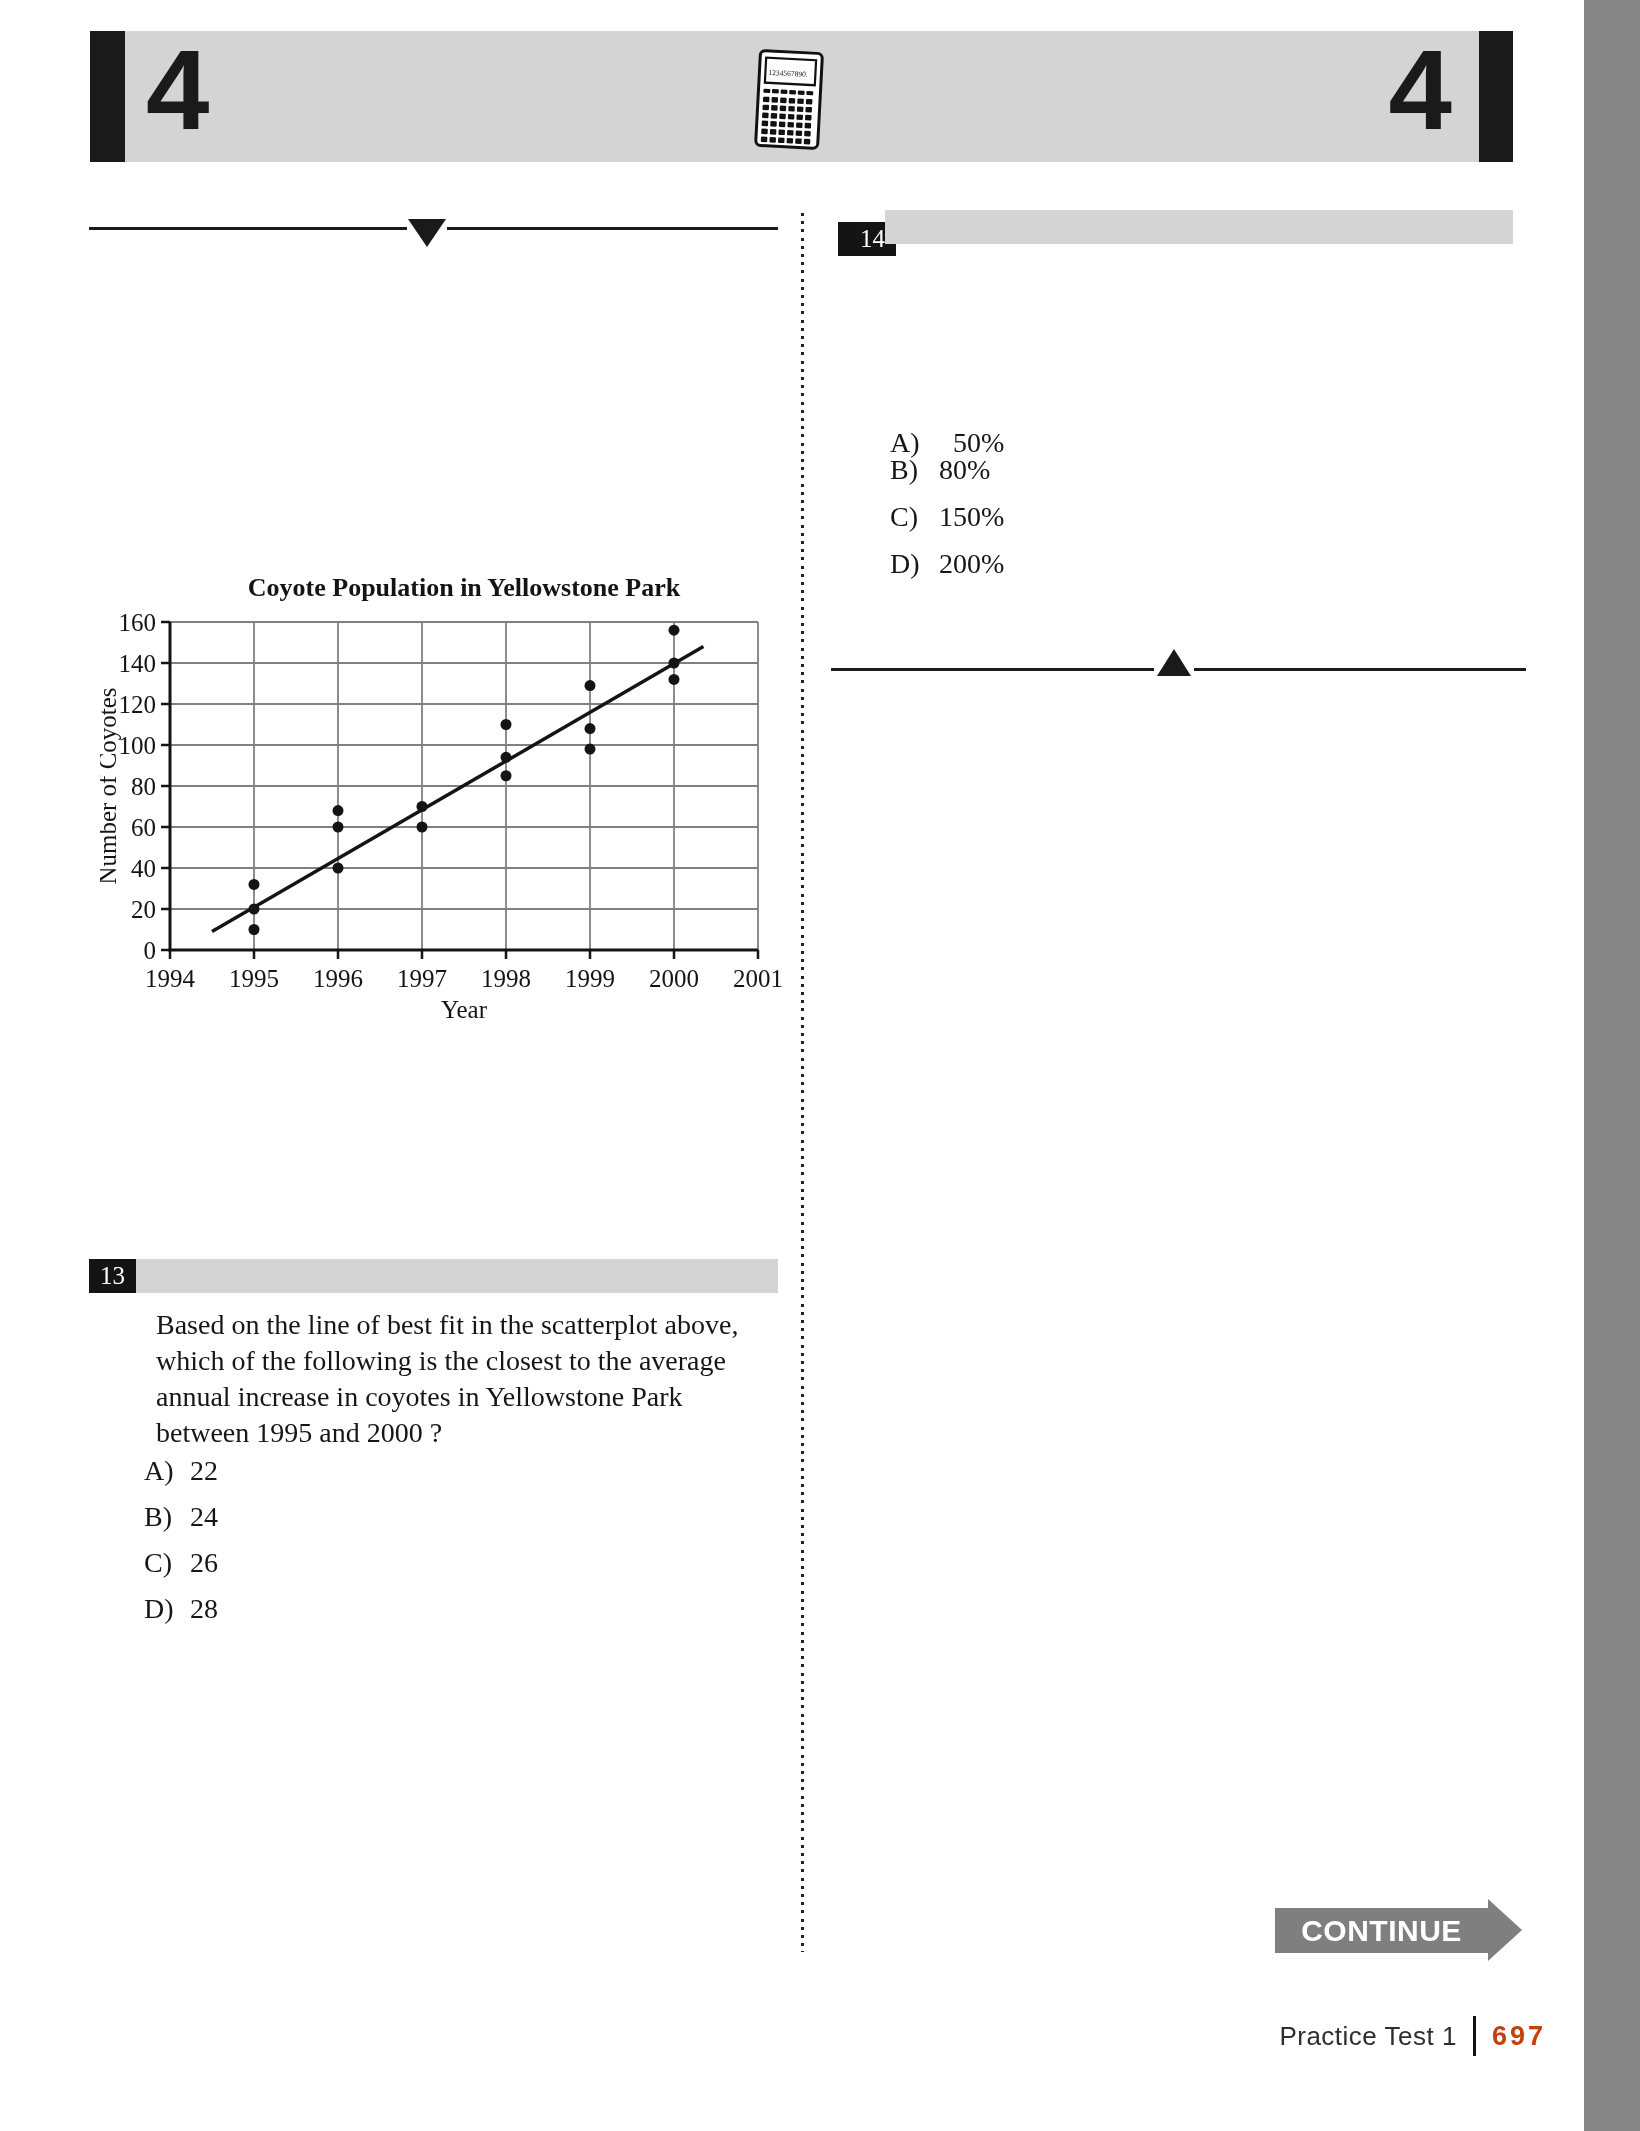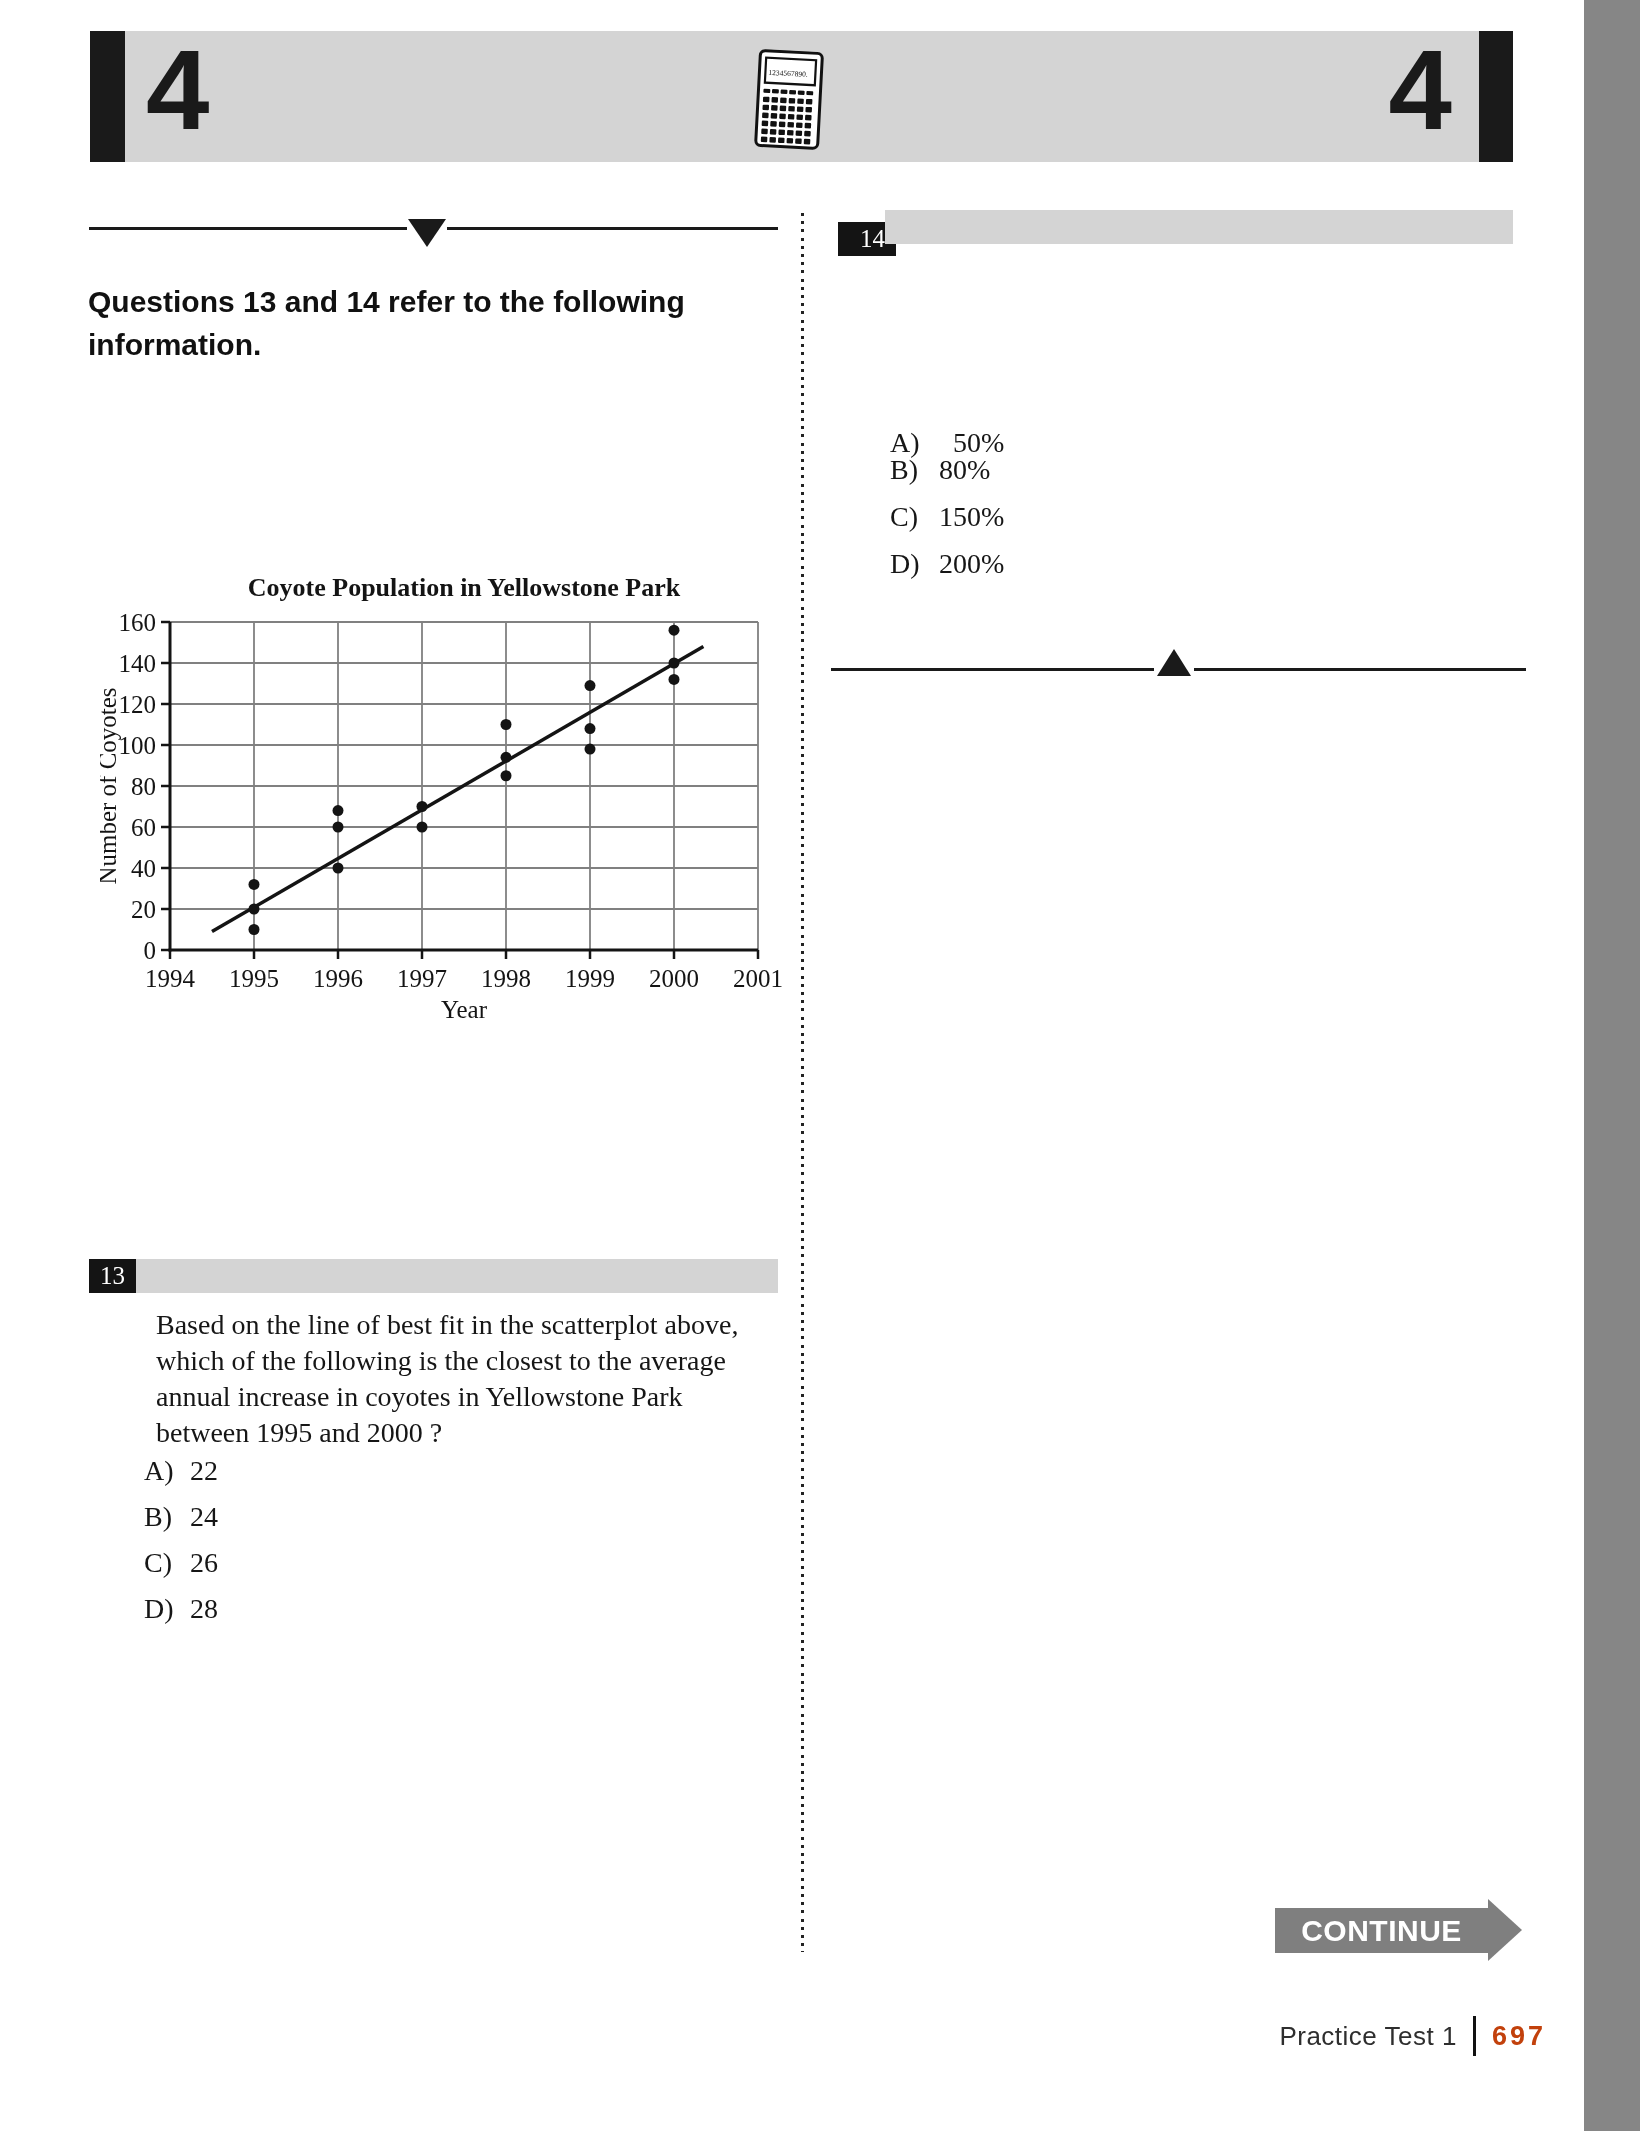--- a/index.html
+++ b/index.html
@@ -130,22 +130,20 @@
           <rect x="42.4" y="88" width="6.4" height="5.4" rx="1"></rect>
           <rect x="51" y="88" width="6.4" height="5.4" rx="1"></rect>
         </g>
     </svg>
   </div>
 
   <div class="rule" style="left:89px;top:227px;width:318px;"></div>
   <div class="rule" style="left:447px;top:227px;width:331px;"></div>
   <div class="tri-down" style="left:408px;top:219px;"></div>
 
-  <div class="group-heading pre">Questions 13 and 14 refer to the following
-information.</div>
 
   <div class="chart" id="chart"><svg width="700" height="480" viewBox="0 0 700 480">
         <line x1="70" y1="52" x2="70" y2="380" stroke="#808080" stroke-width="1.8"></line>
         <line x1="154" y1="52" x2="154" y2="380" stroke="#808080" stroke-width="1.8"></line>
         <line x1="238" y1="52" x2="238" y2="380" stroke="#808080" stroke-width="1.8"></line>
         <line x1="322" y1="52" x2="322" y2="380" stroke="#808080" stroke-width="1.8"></line>
         <line x1="406" y1="52" x2="406" y2="380" stroke="#808080" stroke-width="1.8"></line>
         <line x1="490" y1="52" x2="490" y2="380" stroke="#808080" stroke-width="1.8"></line>
         <line x1="574" y1="52" x2="574" y2="380" stroke="#808080" stroke-width="1.8"></line>
         <line x1="658" y1="52" x2="658" y2="380" stroke="#808080" stroke-width="1.8"></line>

